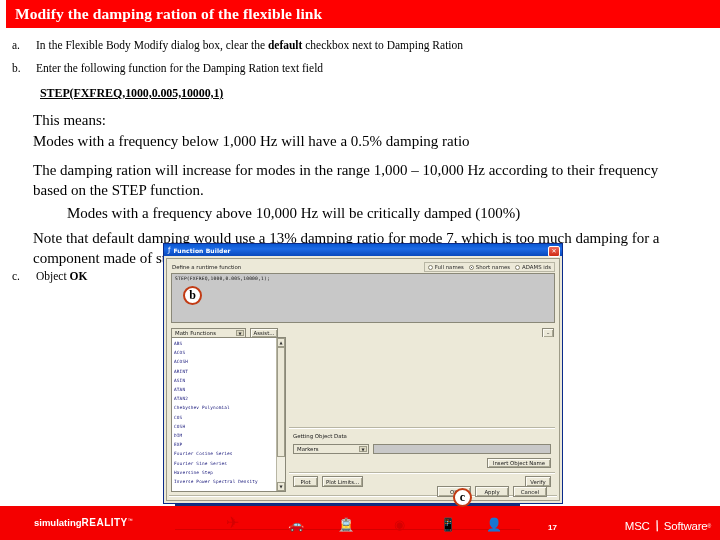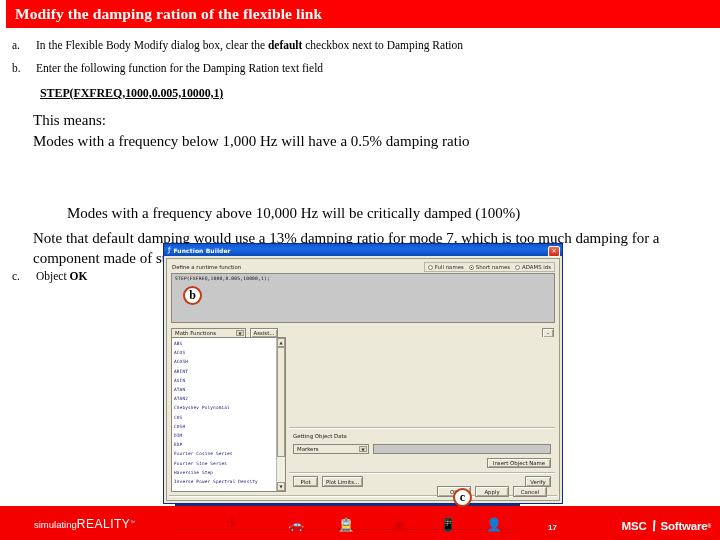--- a/index.html
+++ b/index.html
@@ -319,22 +319,22 @@
     overflow: hidden;
   }
   #footer-tagline {
     position: absolute;
     left: 34px; top: 11px;
     font-family: "Liberation Sans", sans-serif;
     font-size: 9.5px;
     color: #ffffff;
     white-space: nowrap;
   }
-  #footer-tagline .bold { font-weight: normal; }
-  #footer-tagline .thin { font-size: 12px; letter-spacing: 0.5px; }
+  #footer-tagline .bold { font-weight: bold; }
+  #footer-tagline .thin { font-size: 10px; letter-spacing: 0.5px; font-weight: bold; }
   #footer-tagline .tm { font-size: 5px; vertical-align: super; }
   #footer-line {
     position: absolute;
     left: 175px; top: 23px;
     width: 345px; height: 1px;
     background: #d40000;
   }
   .ficon {
     position: absolute;
     top: 12px;
@@ -350,21 +350,21 @@
     font-weight: bold;
     color: #ffffff;
   }
   #footer-logo {
     position: absolute;
     right: 9px; top: 11px;
     display: flex;
     align-items: center;
     color: #ffffff;
     font-family: "Liberation Sans", sans-serif;
-    font-weight: bold;
+    font-weight: normal;
     font-size: 11.5px;
     letter-spacing: -0.2px;
   }
   #footer-logo .slash {
     display: inline-block;
     width: 12px;
     text-align: center;
     transform: skewX(-14deg);
     font-size: 15px;
     margin: 0 1px;
@@ -393,20 +393,21 @@
 
   <div class="step-row" style="left:6px; top:34px; width:700px;">
     <span class="step-marker">b.</span>
     <span class="step-text">Enter the following function for the Damping Ration text field</span>
   </div>
 
   <div class="code-line" style="left:40px; top:58px;">STEP(FXFREQ,1000,0.005,10000,1)</div>
 
   <div class="para" style="left:33px; top:83px; width:660px;">This means:</div>
   <div class="para" style="left:33px; top:92px; width:660px;margin-top:12px;">Modes with a frequency below 1,000 Hz will have a 0.5% damping ratio</div>
+  <div class="para" style="left:33px; top:133px; width:660px;">The damping ration will increase for modes in the range 1,000 – 10,000 Hz according to their frequency based on the STEP function.</div>
   <div class="para" style="left:33px; top:176px; width:660px;margin-left:34px;">Modes with a frequency above 10,000 Hz will be critically damped (100%)</div>
   <div class="para" style="left:33px; top:201px; width:660px;">Note that default damping would use a 13% damping ratio for mode 7, which is too much damping for a component made of steel.</div>
 
   <div class="step-row" style="left:6px; top:242px; width:150px;">
     <span class="step-marker">c.</span>
     <span class="step-text"><span>Object </span><span class="b">OK</span></span>
   </div>
 </div>
 
 <div id="fb-dialog">

